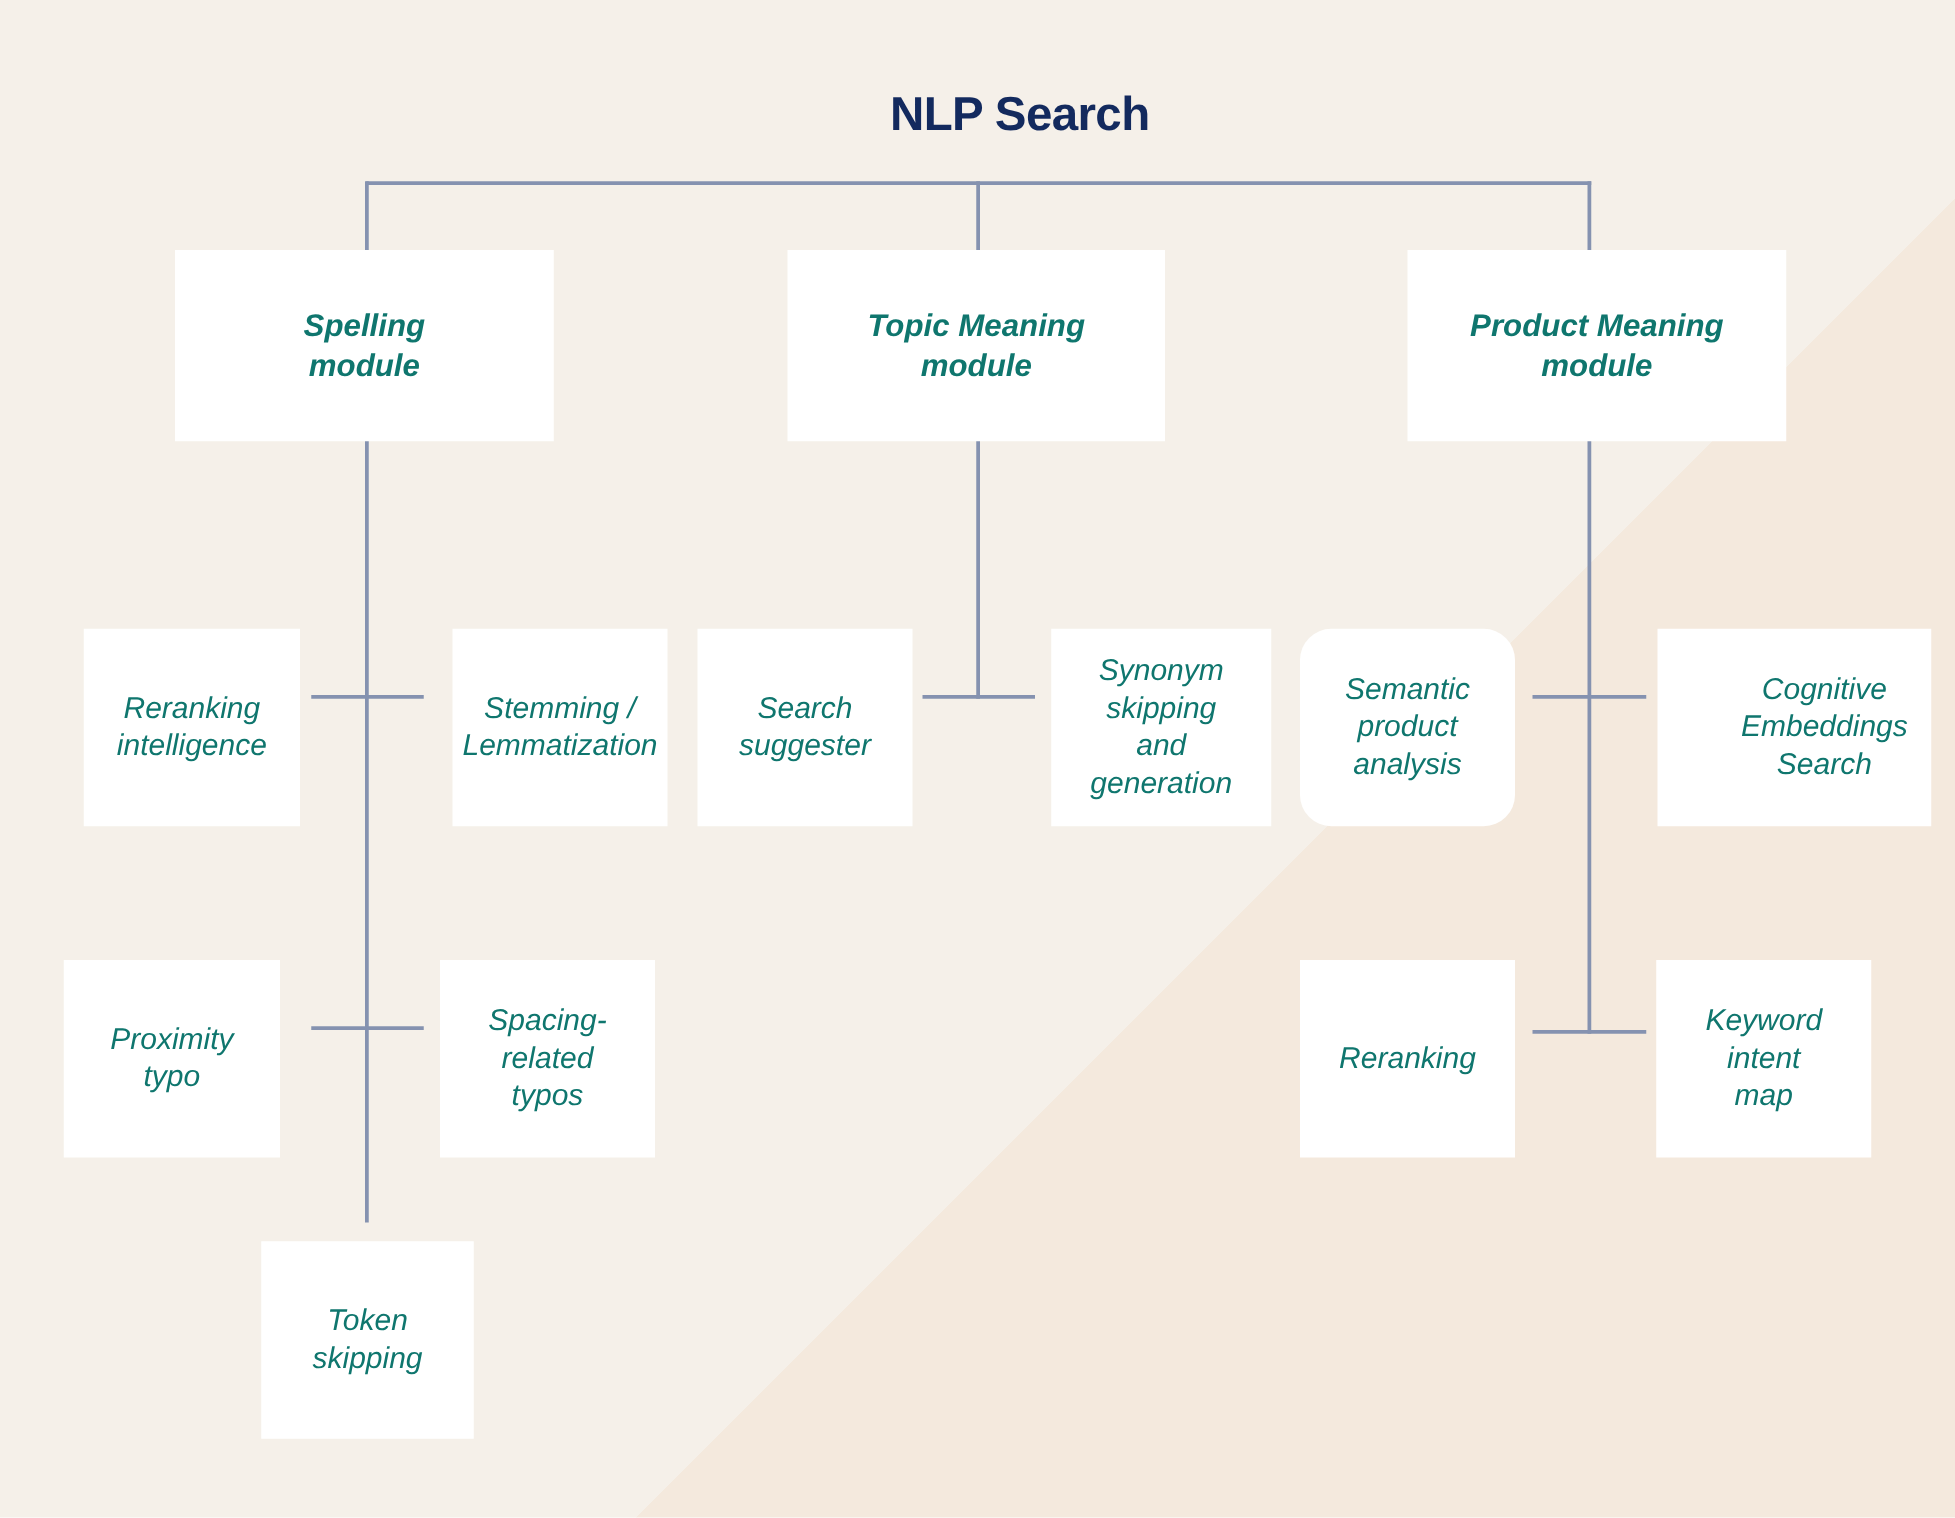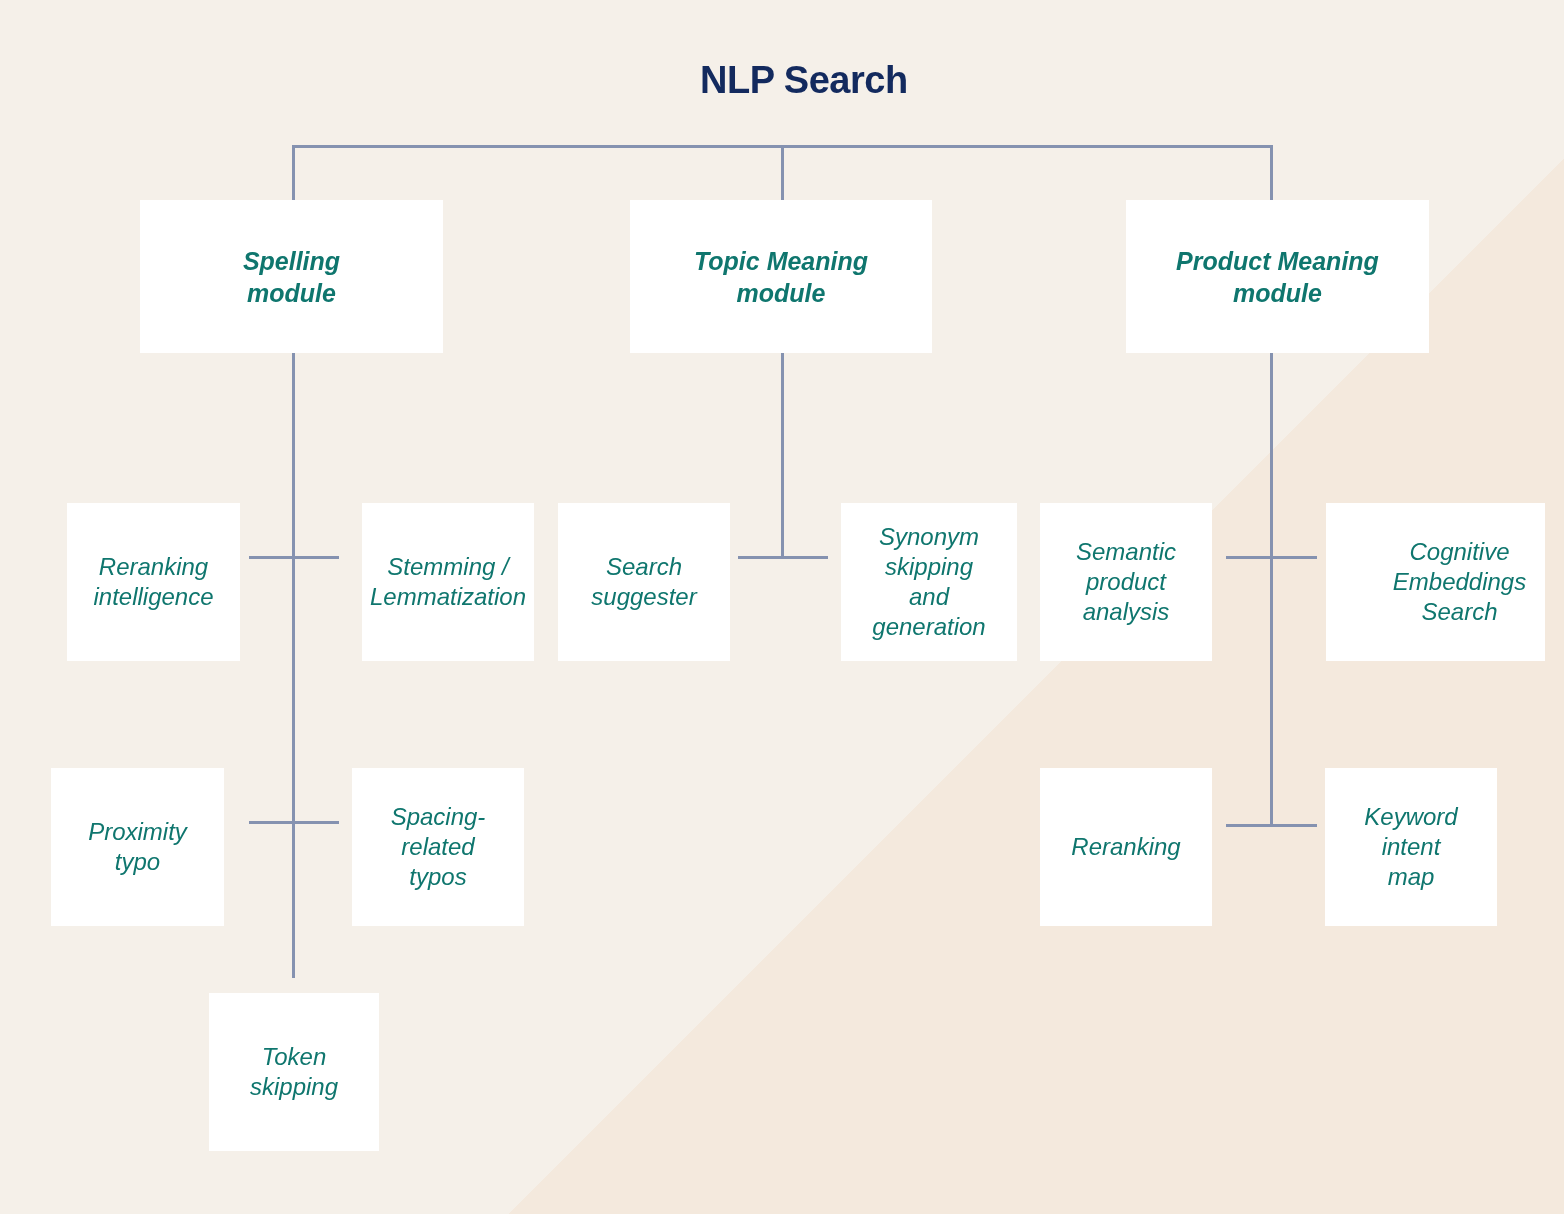--- a/index.html
+++ b/index.html
@@ -12,21 +12,21 @@
     height: 1214px;
     overflow: hidden;
     background: linear-gradient(135deg, #f5f0e9 1218px, #f4e9dd 1218px);
     font-family: "Liberation Sans", sans-serif;
     color: #132a5e;
   }
   .diagram-title {
     position: absolute;
     left: 700px;
     top: 58px;
-    margin: 0;
+    margin: 12px;
     font-size: 38px;
     line-height: 44px;
     font-weight: 700;
     letter-spacing: -0.5px;
     color: #132a5e;
   }
   .connector {
     position: absolute;
     background: #8592b0;
     z-index: 1;
@@ -55,21 +55,21 @@
   }
   
   .box-spelling   { left: 140px;  top: 200px; width: 303px; height: 153px; }
   .box-topic      { left: 630px;  top: 200px; width: 302px; height: 153px; }
   .box-product    { left: 1126px; top: 200px; width: 303px; height: 153px; }
   
   .box-phonetic   { left: 67px;   top: 503px; width: 173px; height: 158px; }
   .box-stemming   { left: 352px;  top: 503px; width: 172px; height: 158px; margin-left: 10px; }
   .box-search     { left: 558px;  top: 503px; width: 172px; height: 158px; }
   .box-synonym    { left: 841px;  top: 503px; width: 176px; height: 158px; }
-  .box-semantic   { left: 1040px; top: 503px; width: 172px; height: 158px; }
+  .box-semantic   { left: 1040px; top: 503px; width: 172px; height: 158px; border-radius: 25px; }
   .box-cognitive  { left: 1326px; top: 503px; width: 171px; height: 158px; padding-left: 48px; }
   
   .box-proximity  { left: 51px;   top: 768px; width: 173px; height: 158px; }
   .box-spacing    { left: 352px;  top: 768px; width: 172px; height: 158px; }
   .box-reranking  { left: 1040px; top: 768px; width: 172px; height: 158px; }
   .box-keyword    { left: 1325px; top: 768px; width: 172px; height: 158px; }
   
   .box-token      { left: 209px;  top: 993px; width: 170px; height: 158px; }
   
   .line-top-horizontal   { left: 293px;  top: 145px; width: 980px; height: 3px; }

